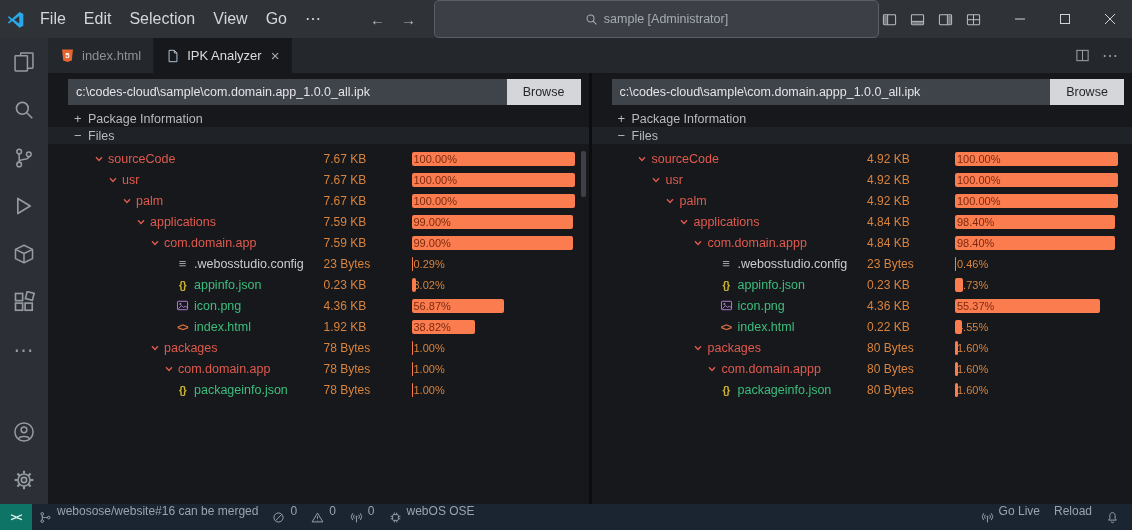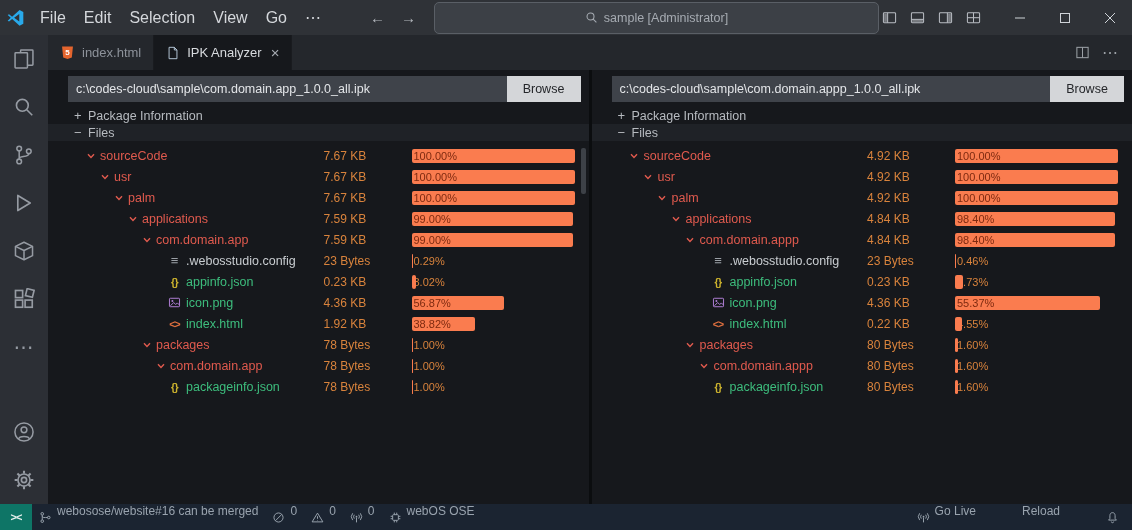--- a/index.html
+++ b/index.html
@@ -7,21 +7,21 @@
   body { font-family:"Liberation Sans", sans-serif; background:#16181c; color:#c7cbd0; }
   .window { width:1132px; height:530px; display:flex; flex-direction:column; }
 
   
   .titlebar { flex:0 0 35px; background:#2f3237; display:flex; align-items:center; }
   .logo { width:36px; display:flex; justify-content:center; align-items:center; }
   .menu-bar { display:flex; align-items:center; }
   .menu-item { font-size:16px; color:#d4d7db; padding:0 9px; height:24px; line-height:24px; border-radius:4px; cursor:default; }
   .nav-arrows { display:flex; gap:16px; margin:0 18px 0 40px; color:#b5b9bf; font-size:15px; }
   .tb-center { flex:1; display:flex; justify-content:center; align-items:center; }
-  .command-center { width:445px; height:32px; background:#3c4046; border:1px solid #5a5f66; border-radius:5px; display:flex; align-items:center; justify-content:center; gap:6px; color:#a6abb2; font-size:12.5px; }
+  .command-center { width:445px; height:38px; background:#3c4046; border:1px solid #5a5f66; border-radius:5px; display:flex; align-items:center; justify-content:center; gap:6px; color:#a6abb2; font-size:12.5px; }
   .tb-right { display:flex; align-items:center; }
   .layout-icons { display:flex; gap:8px; padding-right:14px; color:#b9bdc3; }
   .tb-icon { display:inline-flex; width:20px; justify-content:center; }
   .win-ctrl { width:45px; height:35px; display:flex; align-items:center; justify-content:center; color:#cfd3d8; }
 
   
   .main { flex:1; display:flex; min-height:0; }
   .activitybar { flex:0 0 48px; background:#2c2f35; display:flex; flex-direction:column; align-items:center; }
   .act-item { width:48px; height:48px; display:flex; align-items:center; justify-content:center; color:#969ba3; }
   .act-spacer { margin-top:auto; }
@@ -38,21 +38,21 @@
   
   .webview { flex:1; display:flex; background:#16181c; min-height:0; }
   .panel { flex:1; min-width:0; padding-top:5px; position:relative; }
   .divider { flex:0 0 3px; background:#0b0d0f; }
   .path-row { display:flex; margin:1px 8px 5px 20px; }
   .path-input { flex:1; height:26px; background:#3f434a; border:none; outline:none; color:#e3e5e8; font-size:12.5px; font-family:"Liberation Sans",sans-serif; padding:0 8px; }
   .browse-btn { flex:0 0 74px; height:26px; background:#d4d6d9; color:#24262a; border:none; font-size:12.5px; font-family:"Liberation Sans",sans-serif; }
   .section-row { height:17px; display:flex; align-items:center; padding-left:26px; color:#b7bbc0; font-size:12.5px; }
   .section-row.files { background:#1f2227; }
   .sec-sym { width:14px; font-size:13px; color:#b7bbc0; }
-  .tree { margin-top:4px; }
+  .tree { margin-top:4px;margin-left:8px; }
   .row { height:21px; display:flex; align-items:center; padding-right:14px; font-size:12.5px; }
   .name { flex:1; min-width:0; display:flex; align-items:center; white-space:nowrap; overflow:hidden; }
   .c-folder { color:#e05a4e; }
   .c-green { color:#3dbd7d; }
   .c-gray { color:#c9cdd1; }
   .size { flex:0 0 88px; color:#d9833c; font-size:12px; }
   .pct { flex:0 0 163px; height:14px; position:relative; }
   .pct-bar { position:absolute; left:0; top:0; height:14px; background:#fa7c4f; border-radius:2px; z-index:2; }
   .pct-text { position:absolute; left:2px; top:0; line-height:14px; font-size:11px; color:#d9833c; z-index:1; white-space:nowrap; }
   .pct-text.on-bar { z-index:3; color:#7e2a10; }
@@ -712,21 +712,21 @@
           <span class="icon sb-ic">
             <svg viewBox="0 0 16 16" width="13" height="13" fill="none" stroke="currentColor" stroke-width="1.2">
               <rect x="4.5" y="4.5" width="7" height="7" rx="1"></rect>
               <path d="M6.5 4.5 V2 M9.5 4.5 V2 M6.5 14 V11.5 M9.5 14 V11.5 M4.5 6.5 H2 M4.5 9.5 H2 M14 6.5 H11.5 M14 9.5 H11.5"></path>
             </svg>
           </span>
           <span>webOS OSE</span>
         </div>
       </div>
     <div class="sb-fill"></div>
-    <div style="display:flex; align-items:stretch; padding-right:6px;gap:32px;">
+    <div style="display:flex; align-items:stretch; padding-right:6px;">
         <div class="sb-item">
           <span class="icon sb-ic">
             <svg viewBox="0 0 16 16" width="13" height="13" fill="none" stroke="currentColor" stroke-width="1.2">
               <circle cx="8" cy="7" r="1.1" fill="currentColor" stroke="none"></circle>
               <path d="M8 8.2 V14"></path>
               <path d="M5.3 4.6 a4 4 0 0 0 0 4.8 M10.7 4.6 a4 4 0 0 1 0 4.8"></path>
               <path d="M3.3 2.8 a6.5 6.5 0 0 0 0 8.4 M12.7 2.8 a6.5 6.5 0 0 1 0 8.4"></path>
             </svg>
           </span>
           <span>Go Live</span>

